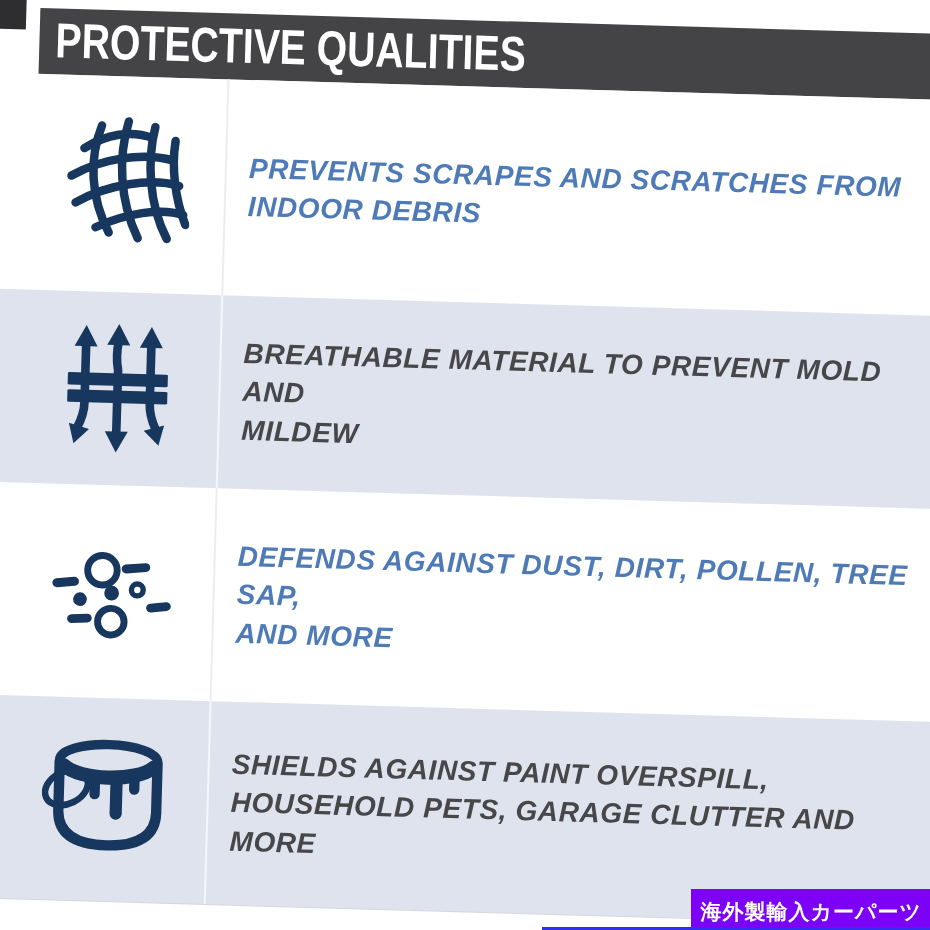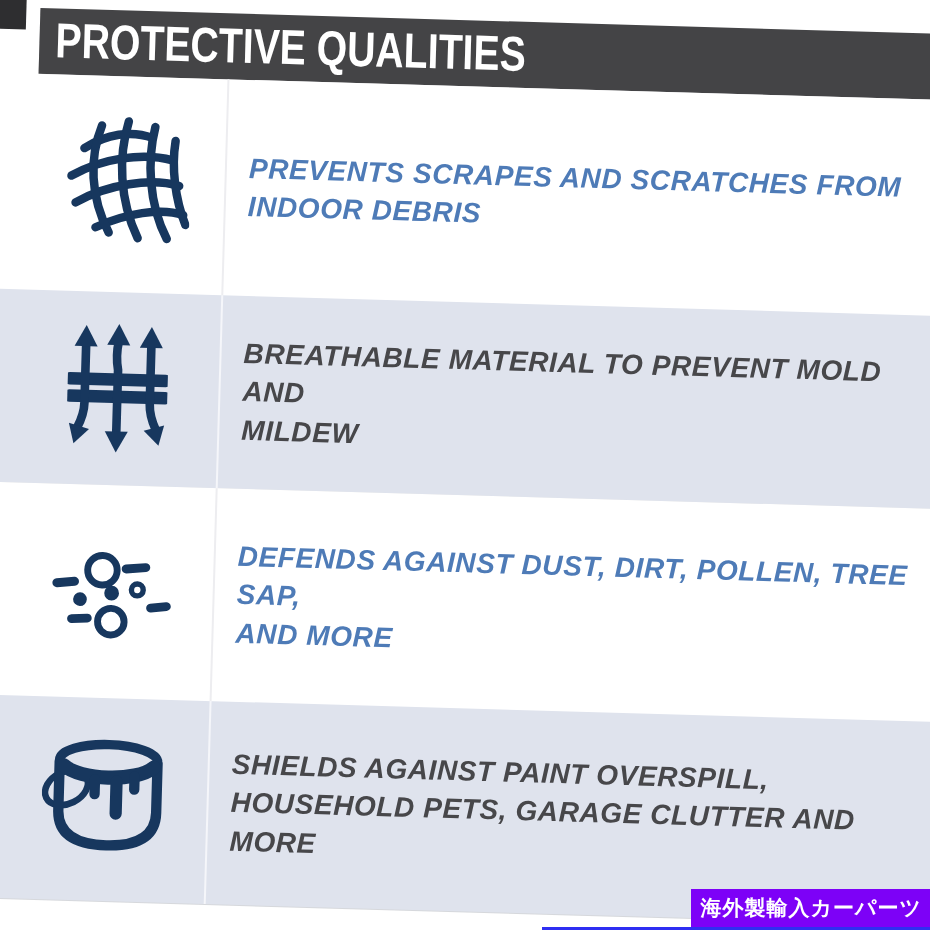--- a/index.html
+++ b/index.html
@@ -91,22 +91,22 @@
   
   .bottom-accent-line {
     position: absolute;
     right: 0; bottom: 0;
     width: 388px; height: 3px;
     background: #2f2ff2;
   }
   .importer-badge {
     position: absolute;
     right: 0; bottom: 3px;
-    height: 38px;
-    padding: 0 8px 0 10px;
+    height: 30px;
+    padding: 8px 8px 0 10px;
     background: #7d01f7;
     display: flex;
     align-items: center;
     box-shadow: 0 1px 0 #2f2ff2;
   }
   .importer-badge span {
     color: #ffffff;
     font-size: 21px;
     font-weight: 700;
     letter-spacing: 1px;

